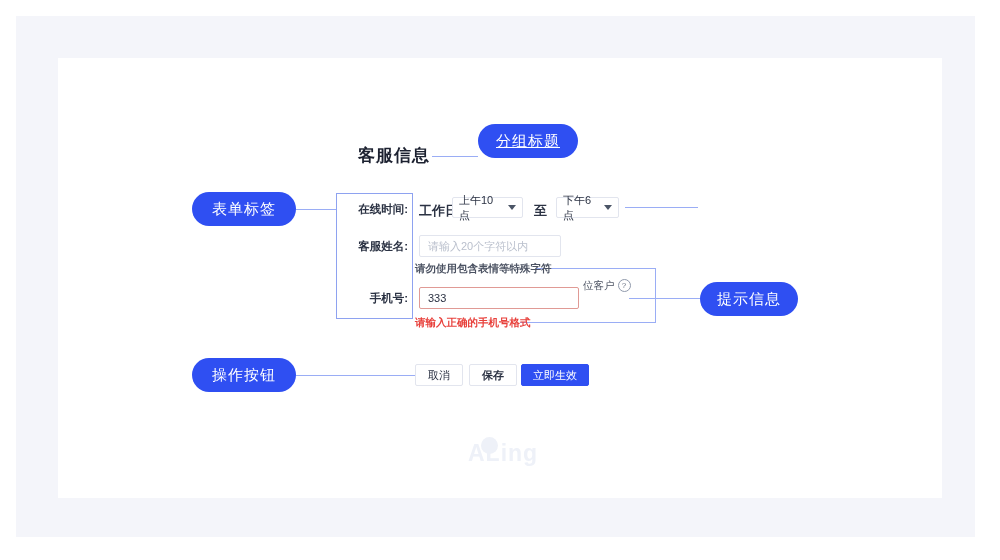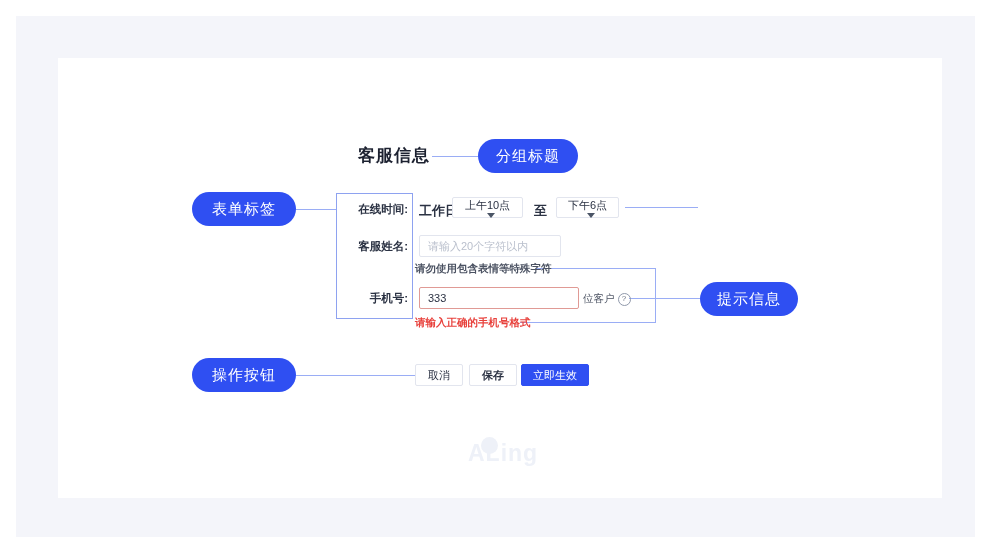--- a/index.html
+++ b/index.html
@@ -46,21 +46,21 @@
     color: #ffffff;
     border-radius: 22px;
     display: flex;
     align-items: center;
     justify-content: center;
     font-size: 15px;
     letter-spacing: 1px;
     height: 34px;
     box-sizing: border-box;
   }
-  .pill-group-title { left: 478px; top: 139px; width: 100px; }
+  .pill-group-title { left: 478px; top: 124px; width: 100px; text-decoration: underline; }
   .pill-form-label  { left: 192px; top: 192px; width: 104px; }
   .pill-form-field  { left: 698px; top: 190px; width: 88px; }
   .pill-hint-info   { left: 700px; top: 282px; width: 98px; }
   .pill-action-btn  { left: 192px; top: 358px; width: 104px; }
 
   
   .conn {
     position: absolute;
     background: #9aadf5;
   }
@@ -118,21 +118,20 @@
     border: 1px solid #e2e5ee;
     border-radius: 2px;
     background: #ffffff;
     box-sizing: border-box;
     display: flex;
     align-items: center;
     padding: 0 6px;
     font-size: 11px;
     color: #2b3243;
     justify-content: space-between;
-    flex-direction: column;
   }
   .sel-start { left: 452px; top: 197px; width: 71px; }
   .sel-end   { left: 556px; top: 197px; width: 63px; }
   .caret {
     width: 0; height: 0;
     border-left: 4px solid transparent;
     border-right: 4px solid transparent;
     border-top: 5px solid #4b5566;
     margin-left: 6px;
   }
@@ -171,25 +170,24 @@
     position: absolute;
     left: 415px;
     top: 316px;
     font-size: 10.5px;
     font-weight: bold;
     color: #e8413c;
   }
   .suffix-text {
     position: absolute;
     left: 583px;
-    top: 292px;
+    top: 279px;
     font-size: 10.5px;
     color: #4b5262;
     display: flex;
-    align-items: center;
     gap: 3px;
   }
   .help-icon {
     display: inline-flex;
     align-items: center;
     justify-content: center;
     width: 11px;
     height: 11px;
     border: 1px solid #9099ab;
     border-radius: 50%;

